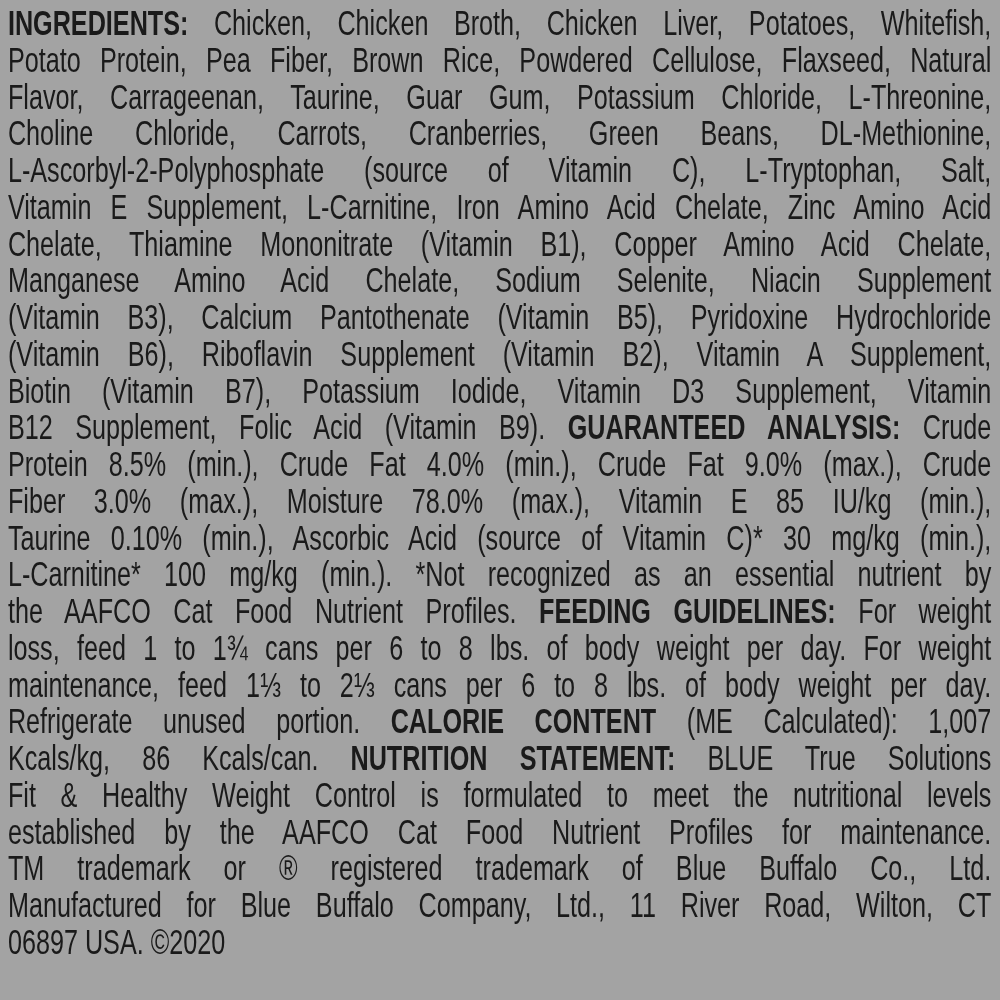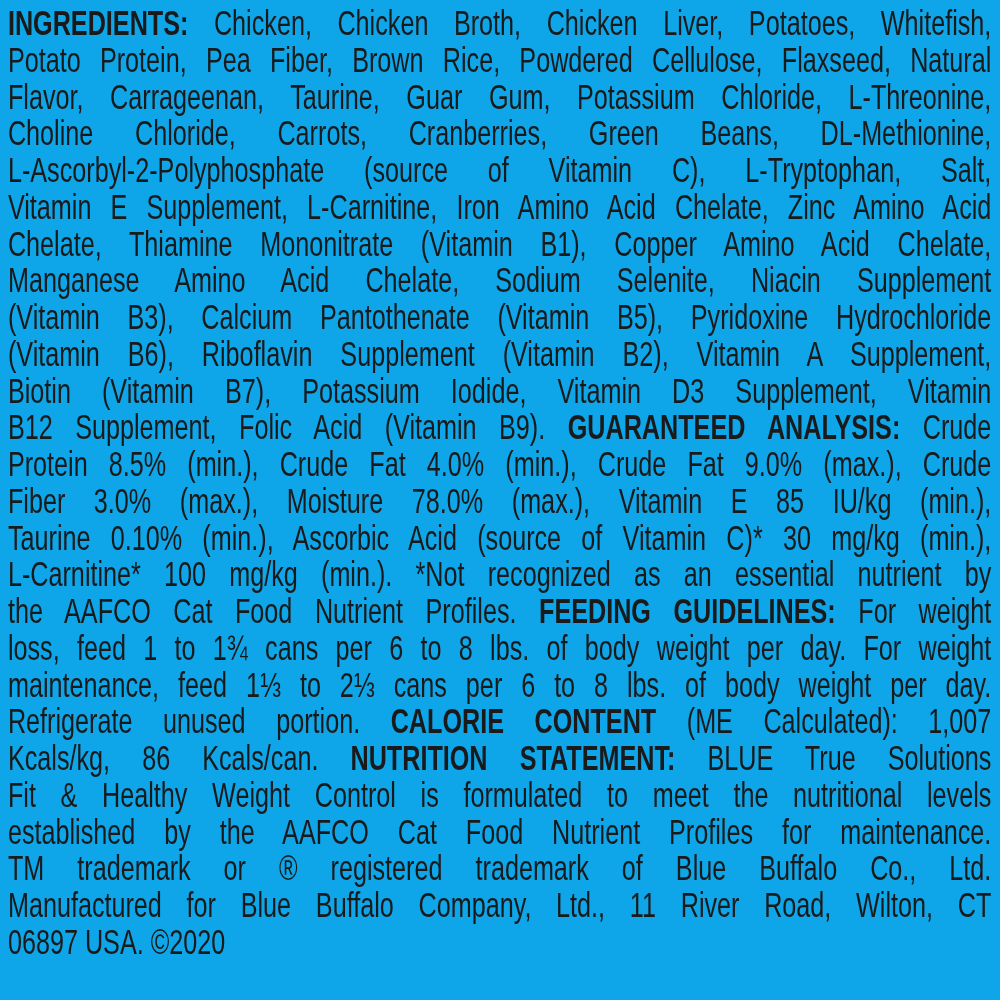--- a/index.html
+++ b/index.html
@@ -7,21 +7,21 @@
     padding: 0;
     width: 1000px;
     height: 1000px;
     background: #fcfdfd;
     overflow: hidden;
   }
   .label {
     position: relative;
     width: 1000px;
     height: 1000px;
-    background: #0ea5e9;
+    background: #a3a3a3;
   }
   
   .label-inner {
     box-sizing: border-box;
     width: 1390px;
     padding: 5px 12px 0 11px;
     transform: scaleX(0.7194);
     transform-origin: 0 0;
     font-family: "Liberation Sans", "DejaVu Sans", sans-serif;
     font-size: 35px;

